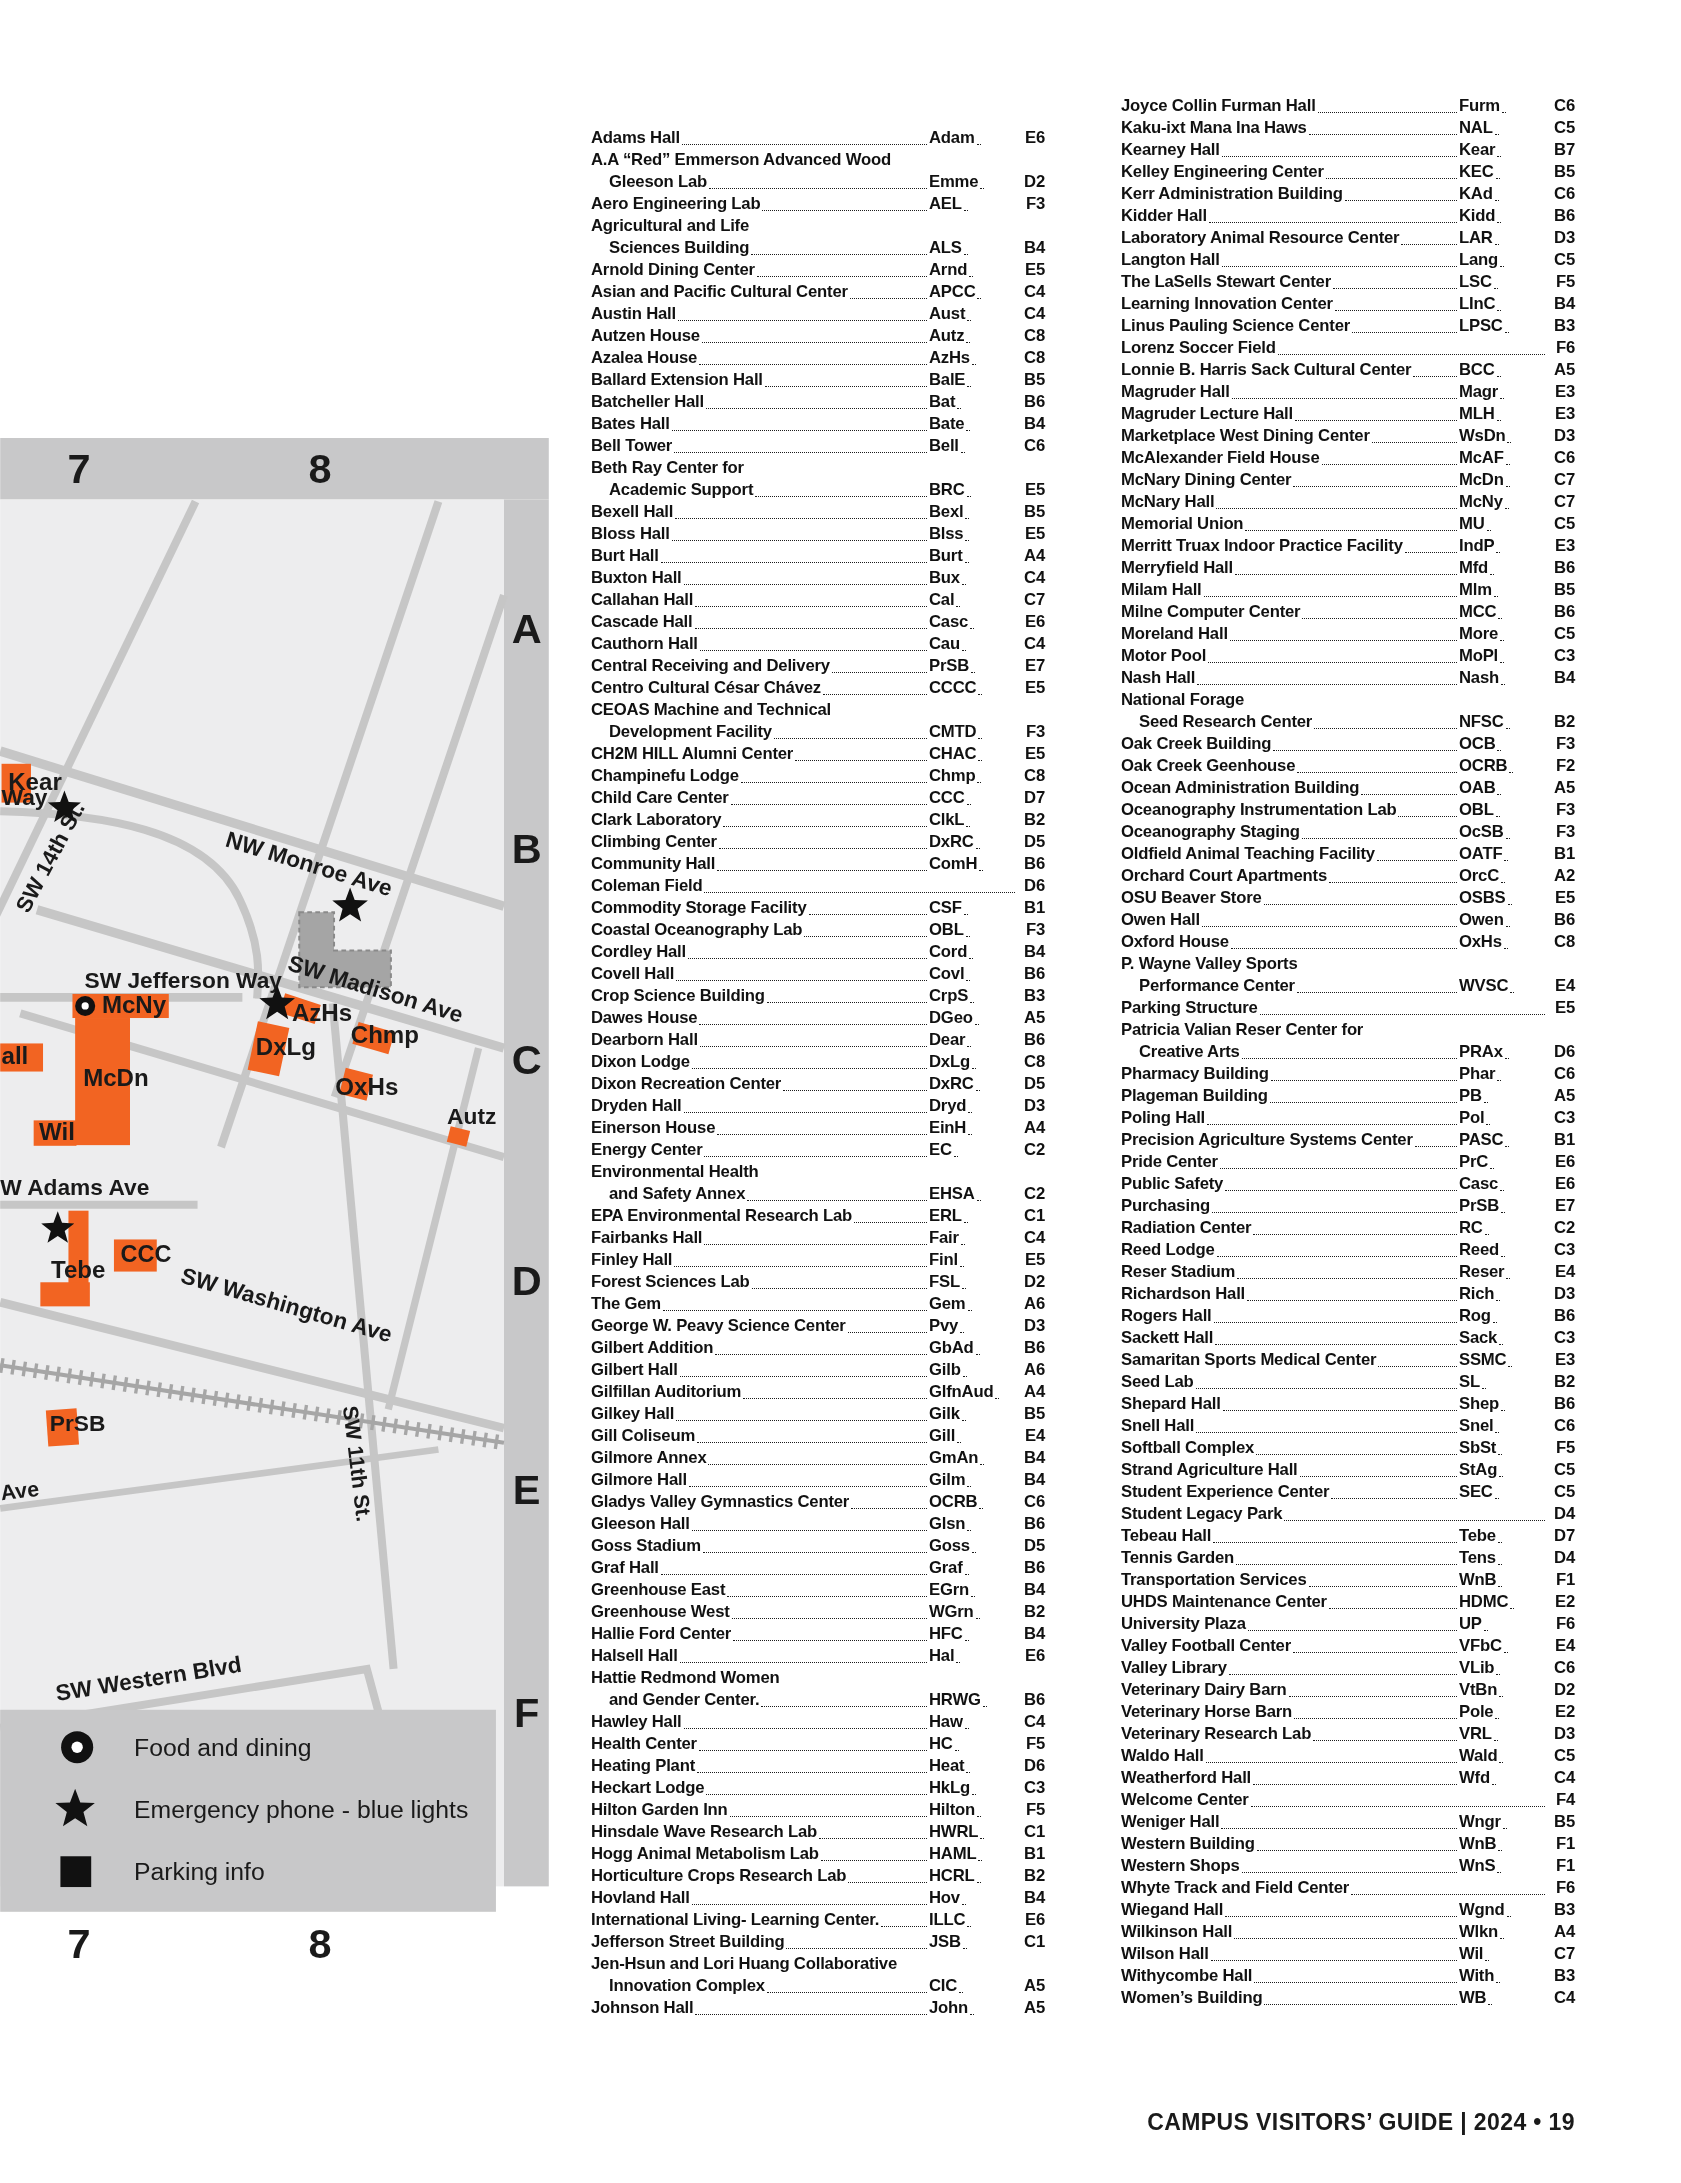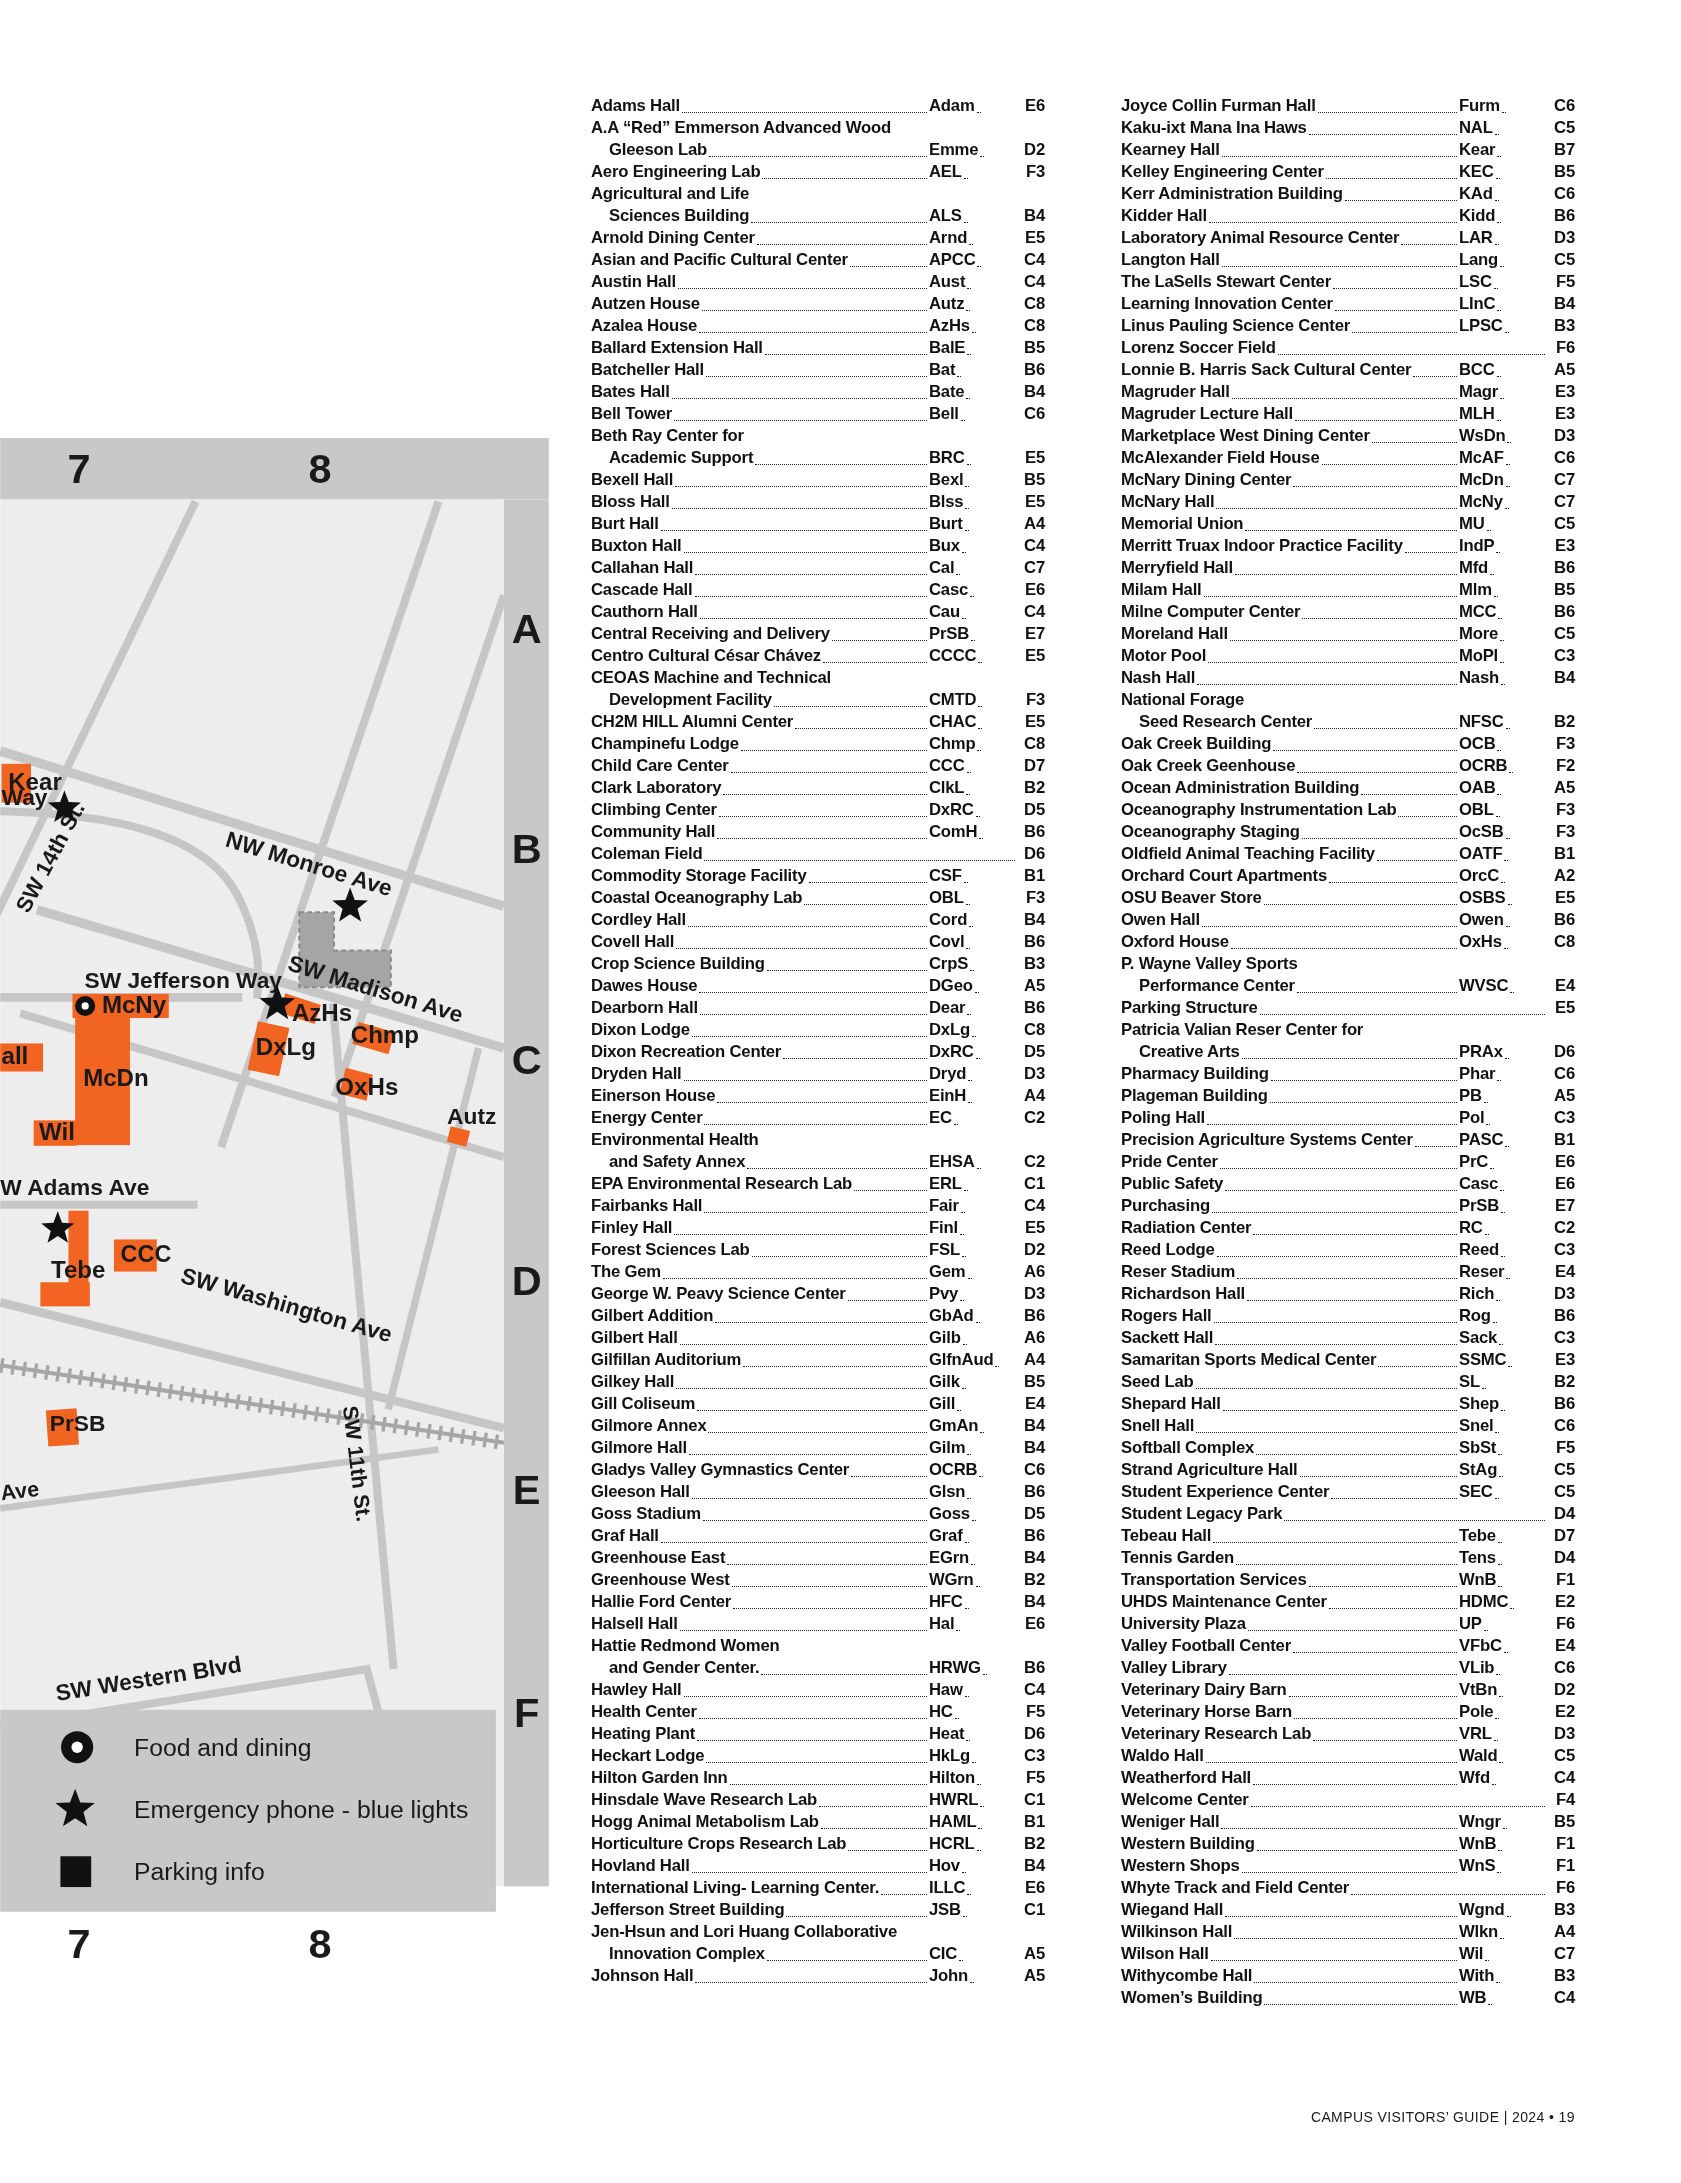--- a/index.html
+++ b/index.html
@@ -3,33 +3,33 @@
 <meta charset="utf-8">
 <style>
   html,body{margin:0;padding:0;}
   body{
     width:1681px;height:2183px;position:relative;background:#ffffff;
     font-family:"Liberation Sans","DejaVu Sans",sans-serif;color:#111;
     overflow:hidden;
   }
   
   .col{position:absolute;top:94px;width:454px;font-size:16.7px;font-weight:700;letter-spacing:-0.2px;}
-  #col1{left:591px;}
+  #col1{left:591px;margin-top:32px;}
   #col2{left:1121px;}
   .row{display:flex;align-items:flex-end;height:22px;white-space:nowrap;}
   .nm{flex:0 0 auto;}
   .nm.cont{padding-left:18px;}
   .lead{flex:1 1 auto;min-width:4px;border-bottom:1.7px dotted #1c1c1c;margin:0 2px 3.3px 2px;}
   .ab{flex:0 0 88px;display:flex;align-items:flex-end;}
   .ab>span{flex:0 0 auto;}
   .gr{flex:0 0 28px;text-align:right;}
   
   #map{position:absolute;left:0;top:438px;}
   
-  #footer{position:absolute;top:2109px;right:106px;font-size:14px;font-weight:400;
+  #footer{position:absolute;top:2109px;right:106px;font-size:23px;font-weight:700;
           letter-spacing:0.4px;color:#1a1a1a;}
 </style>
 </head>
 <body>
 
 <svg id="map" width="549" height="1532" viewBox="0 0 820 2290" xmlns="http://www.w3.org/2000/svg">
 
   <rect x="0" y="0" width="820" height="92" fill="#C8C8C9"></rect>
   <rect x="753" y="92" width="67" height="2073" fill="#C8C8C9"></rect>
   <rect x="0" y="92" width="753" height="2073" fill="#EDEDEE"></rect>

